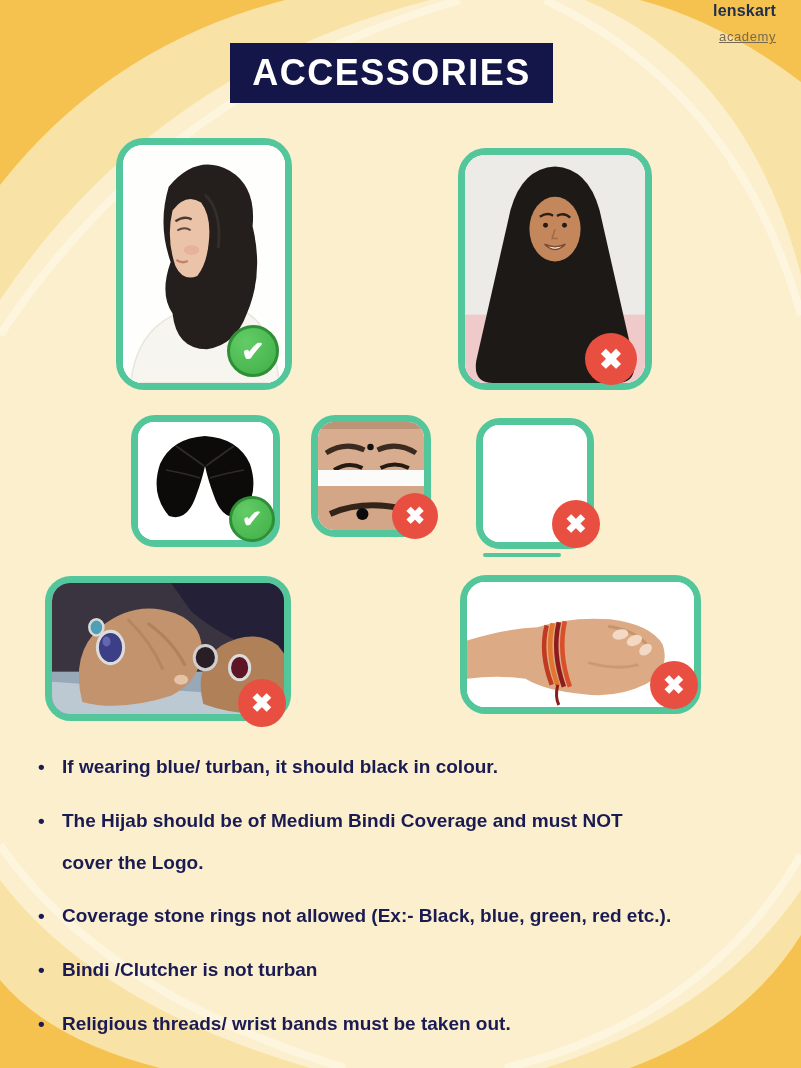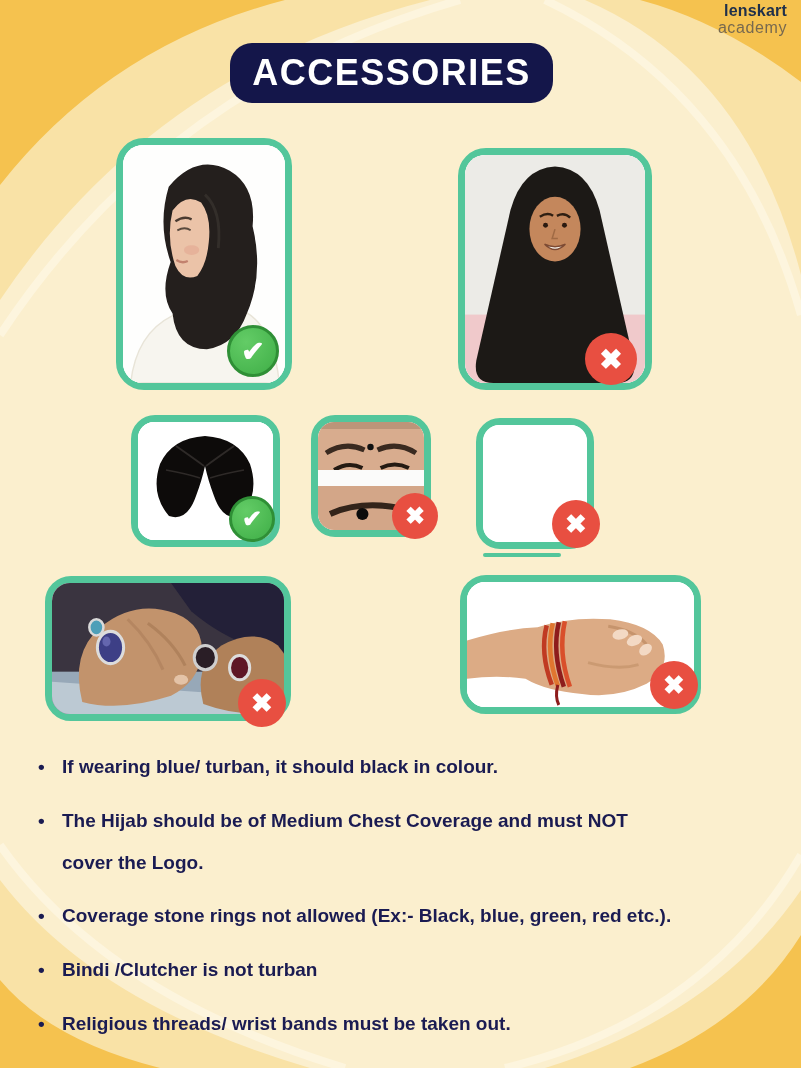--- a/index.html
+++ b/index.html
@@ -3,27 +3,27 @@
 <meta charset="utf-8">
 <style>
   html,body{margin:0;padding:0;}
   body{
     width:801px;height:1068px;position:relative;overflow:hidden;
     background:#FBEFCE;
     font-family:"Liberation Sans", sans-serif;
   }
   .decor{position:absolute;inset:0;pointer-events:none;}
   
-  .logo{position:absolute;top:3px;right:14px;text-align:right;line-height:1;}
+  .logo{position:absolute;top:3px;right:25px;text-align:right;line-height:1;}
   .logo .brand{font-size:16px;font-weight:800;color:#20304A;letter-spacing:.2px;}
-  .logo .sub{font-size:16px;font-weight:400;color:#77694F;letter-spacing:.6px;margin-top:1px;}
+  .logo .sub{font-size:13px;font-weight:400;color:#77694F;letter-spacing:.6px;margin-top:11px;text-decoration:underline;}
   
   .banner{
     position:absolute;left:230px;top:43px;width:323px;height:60px;
-    background:#14164A;display:flex;align-items:center;justify-content:center;border-radius:22px;
+    background:#14164A;display:flex;align-items:center;justify-content:center;
   }
   .banner h1{
     margin:0;color:#FFFFFF;font-size:36px;font-weight:800;letter-spacing:1.5px;
   }
   
   .photo{
     position:absolute;box-sizing:border-box;background:#fff;
     border:7px solid #53C69B;border-radius:28px;
   }
   .photo .img{
@@ -222,21 +222,21 @@
   </div>
 </figure>
 
 <div class="rules">
   <div class="rule">
     <span class="dot">•</span>
     <span class="txt">If wearing blue/ turban, it should black in colour.</span>
   </div>
   <div class="rule">
     <span class="dot">•</span>
-    <span class="txt">The Hijab should be of Medium Chest Coverage and must NOT cover the Logo.</span>
+    <span class="txt">The Hijab should be of Medium Bindi Coverage and must NOT cover the Logo.</span>
   </div>
   <div class="rule">
     <span class="dot">•</span>
     <span class="txt">Coverage stone rings not allowed (Ex:- Black, blue, green, red etc.).</span>
   </div>
   <div class="rule">
     <span class="dot">•</span>
     <span class="txt">Bindi /Clutcher is not turban</span>
   </div>
   <div class="rule">

